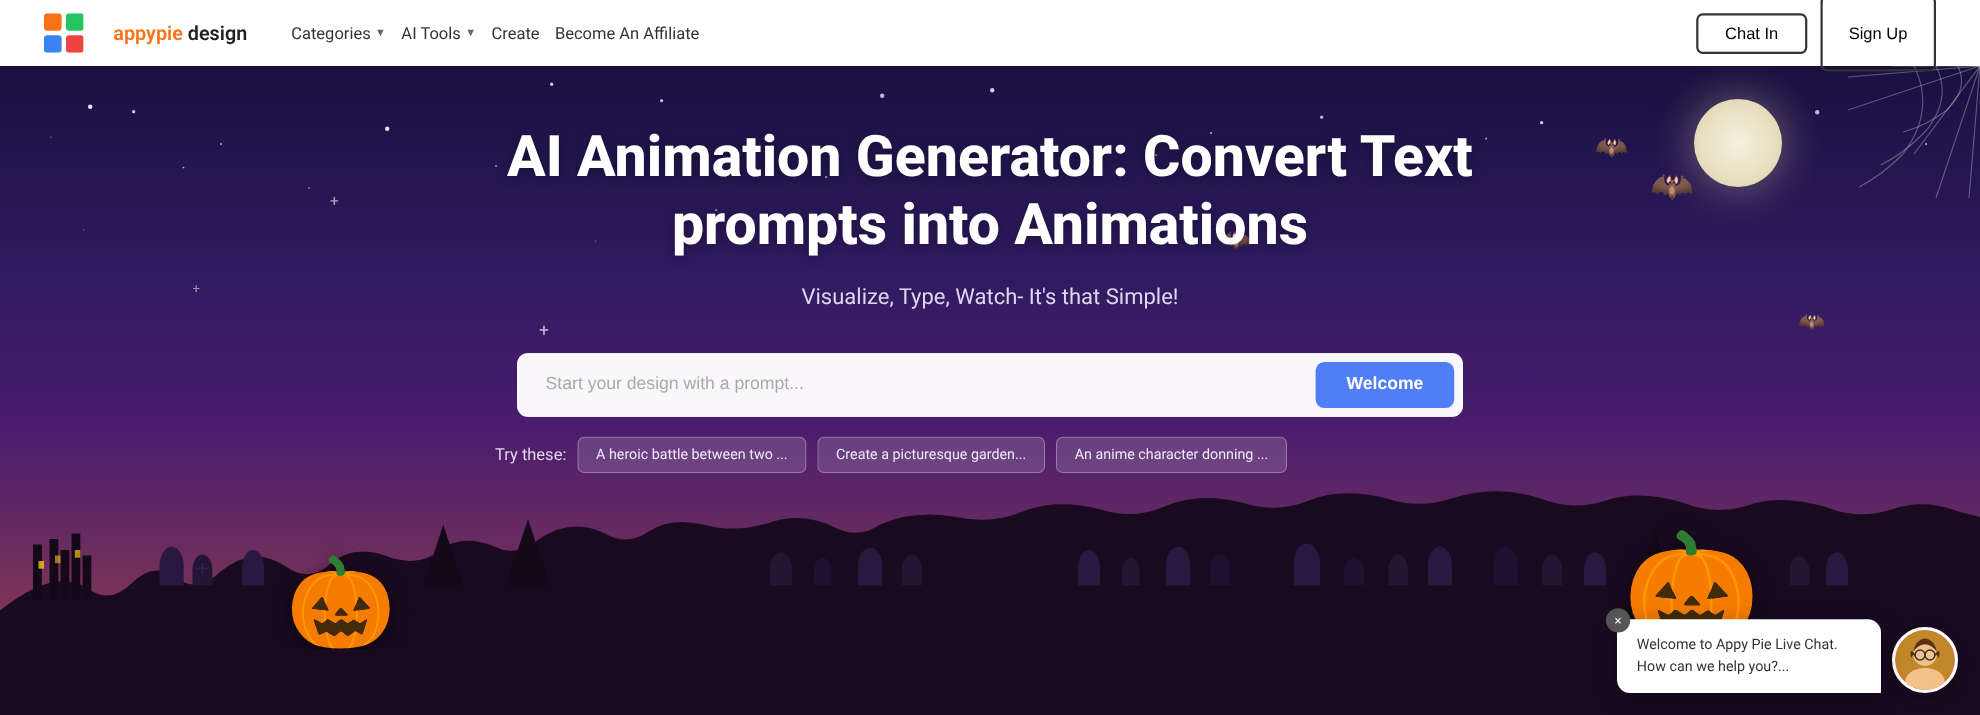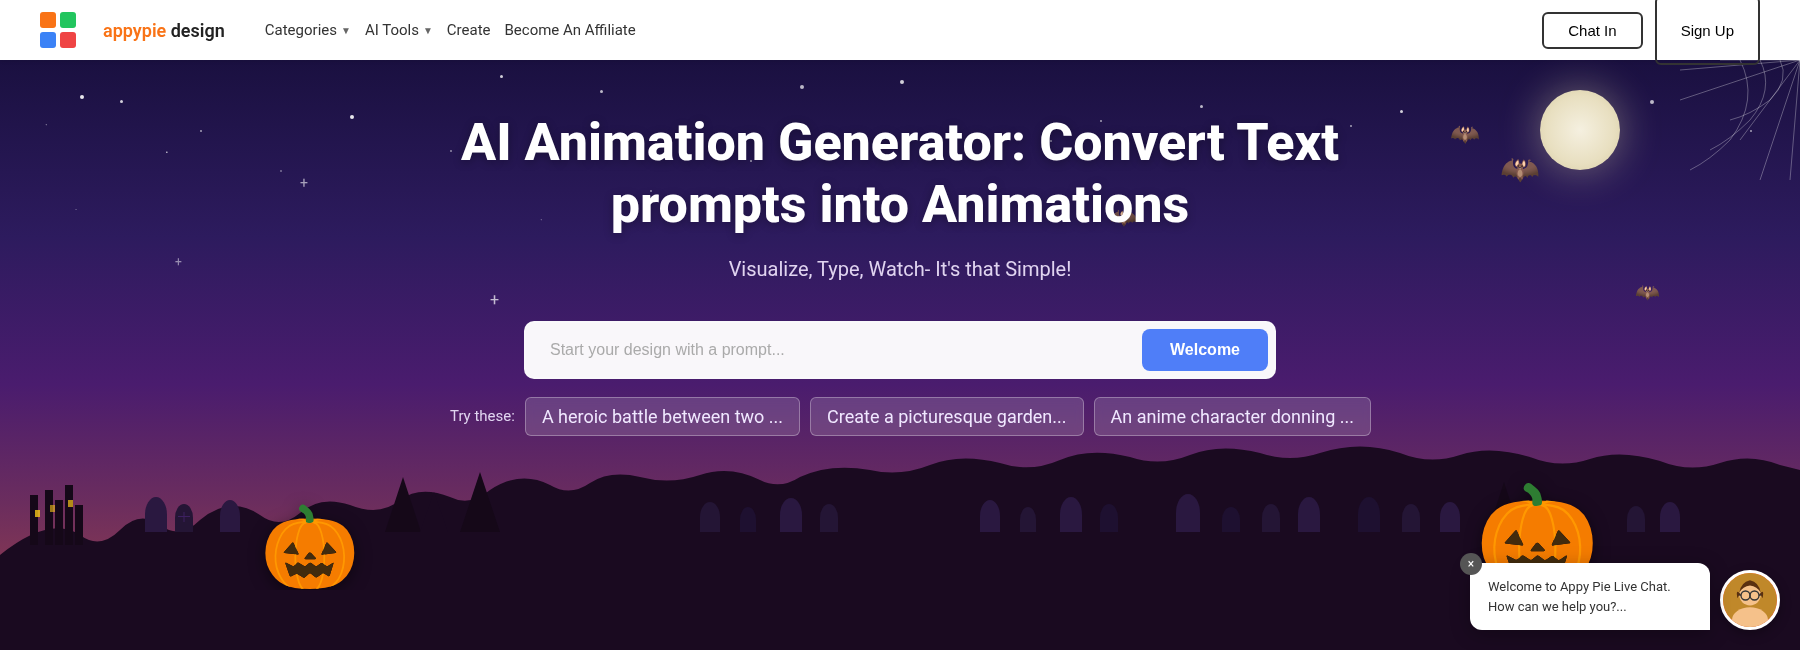--- a/index.html
+++ b/index.html
@@ -143,21 +143,21 @@
     }
     .hero-subtitle {
       font-size: 20px;
       color: #e0d4f0;
       margin-bottom: 40px;
     }
 
     
     .search-container {
       position: relative;
-      width: 752px;
+      width: 860px;
       margin: 0 auto;
     }
     .search-box {
       width: 100%;
       padding: 18px 140px 18px 24px;
       border-radius: 10px;
       border: 2px solid rgba(255,255,255,0.3);
       font-size: 16px;
       color: #333;
       background: rgba(255,255,255,0.97);
@@ -191,21 +191,21 @@
     .try-label {
       font-size: 15px;
       color: #e0d4f0;
       white-space: nowrap;
     }
     .try-chip {
       padding: 8px 16px;
       background: rgba(255,255,255,0.15);
       border: 1px solid rgba(255,255,255,0.3);
       border-radius: 6px;
-      font-size: 18px;
+      font-size: 13px;
       color: #f0e8ff;
       cursor: pointer;
       backdrop-filter: blur(4px);
       white-space: nowrap;
     }
 
     
     .landscape {
       position: absolute;
       bottom: 0;

